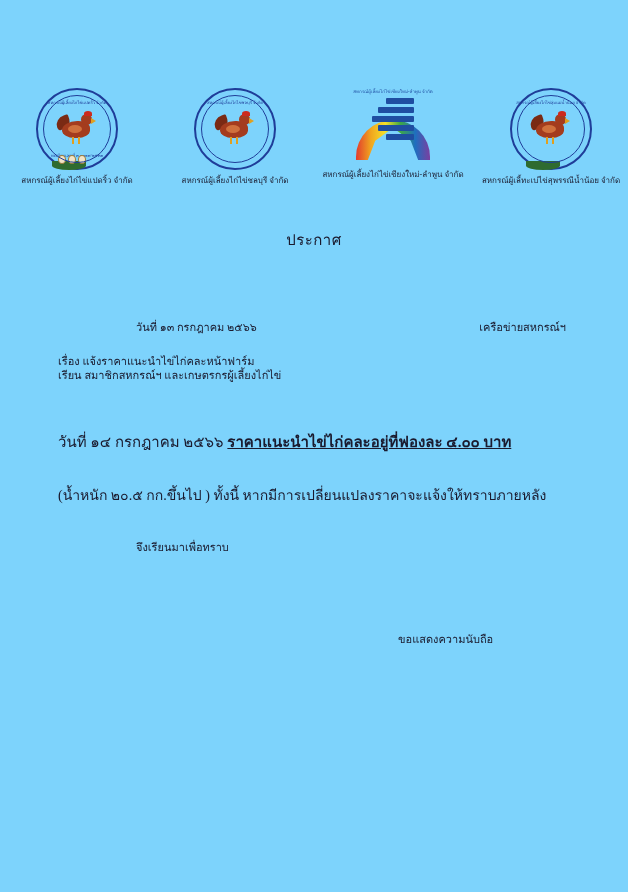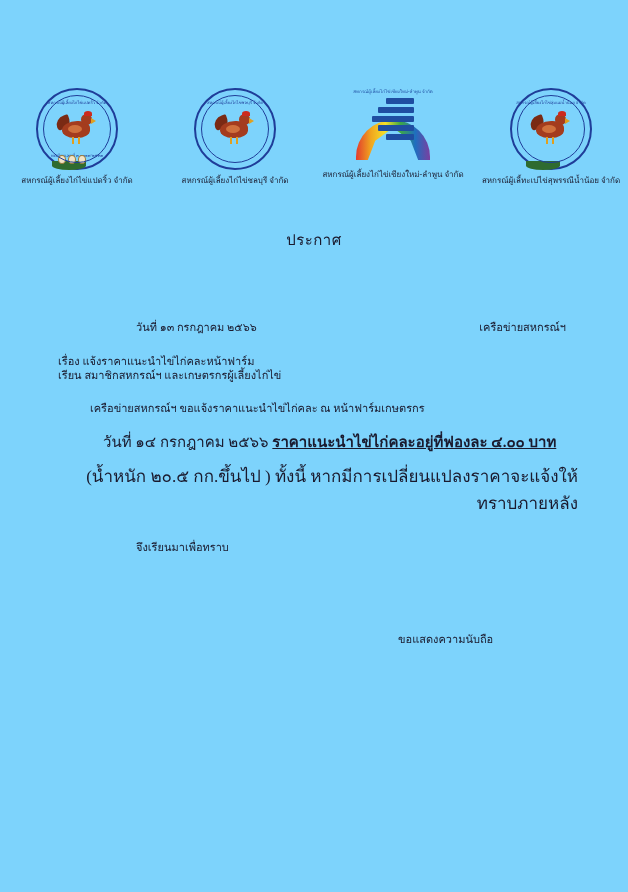--- a/index.html
+++ b/index.html
@@ -218,22 +218,22 @@
     display: flex;
     justify-content: space-between;
     align-items: baseline;
   }
   .dateline .left { padding-left: 78px; }
   .dateline .right { padding-right: 12px; margin-top: 48px; }
 
   .l-to      { top: 318px; margin-top: 48px; }
   .l-subject { top: 352px; }
   .l-para1   { top: 399px; padding-left: 32px; }
-  .l-para2   { top: 430px; font-size: 15px; margin-left: 45px; }
-  .l-para3   { top: 462px; font-size: 17px; text-align: right; }
+  .l-para2   { top: 430px; font-size: 15px; }
+  .l-para3   { top: 484px; font-size: 14px; }
   .l-closing { top: 538px; padding-left: 78px; }
   .l-sign    { top: 630px; padding-left: 340px; }
 
   .highlight {
     text-decoration: underline;
     font-weight: bold;
   }
   .nowrap { white-space: nowrap; }
 </style>
 </head>
@@ -327,21 +327,20 @@
 
   <div class="doc-title">ประกาศ</div>
 
   <div class="row dateline">
     <span class="left">วันที่ ๑๓ กรกฎาคม ๒๕๖๖</span>
     <span class="right">เครือข่ายสหกรณ์ฯ</span>
   </div>
 
   <div class="row l-to">เรียน  สมาชิกสหกรณ์ฯ และเกษตรกรผู้เลี้ยงไก่ไข่</div>
   <div class="row l-subject">เรื่อง  แจ้งราคาแนะนำไข่ไก่คละหน้าฟาร์ม</div>
-  <div class="row l-para1">เครือข่ายสหกรณ์ฯ ขอแจ้งราคาแนะนำไข่ไก่คละ ณ หน้าฟาร์มเกษตรกร</div>
 
   <div class="row l-para2">
     <span>วันที่ ๑๔ กรกฎาคม ๒๕๖๖ </span><span class="highlight nowrap">ราคาแนะนำไข่ไก่คละอยู่ที่ฟองละ ๔.๐๐ บาท</span>
   </div>
 
   <div class="row l-para3">(น้ำหนัก ๒๐.๕ กก.ขึ้นไป )  ทั้งนี้ หากมีการเปลี่ยนแปลงราคาจะแจ้งให้ทราบภายหลัง</div>
   <div class="row l-closing">จึงเรียนมาเพื่อทราบ</div>
   <div class="row l-sign">ขอแสดงความนับถือ</div>
 
 </div>

